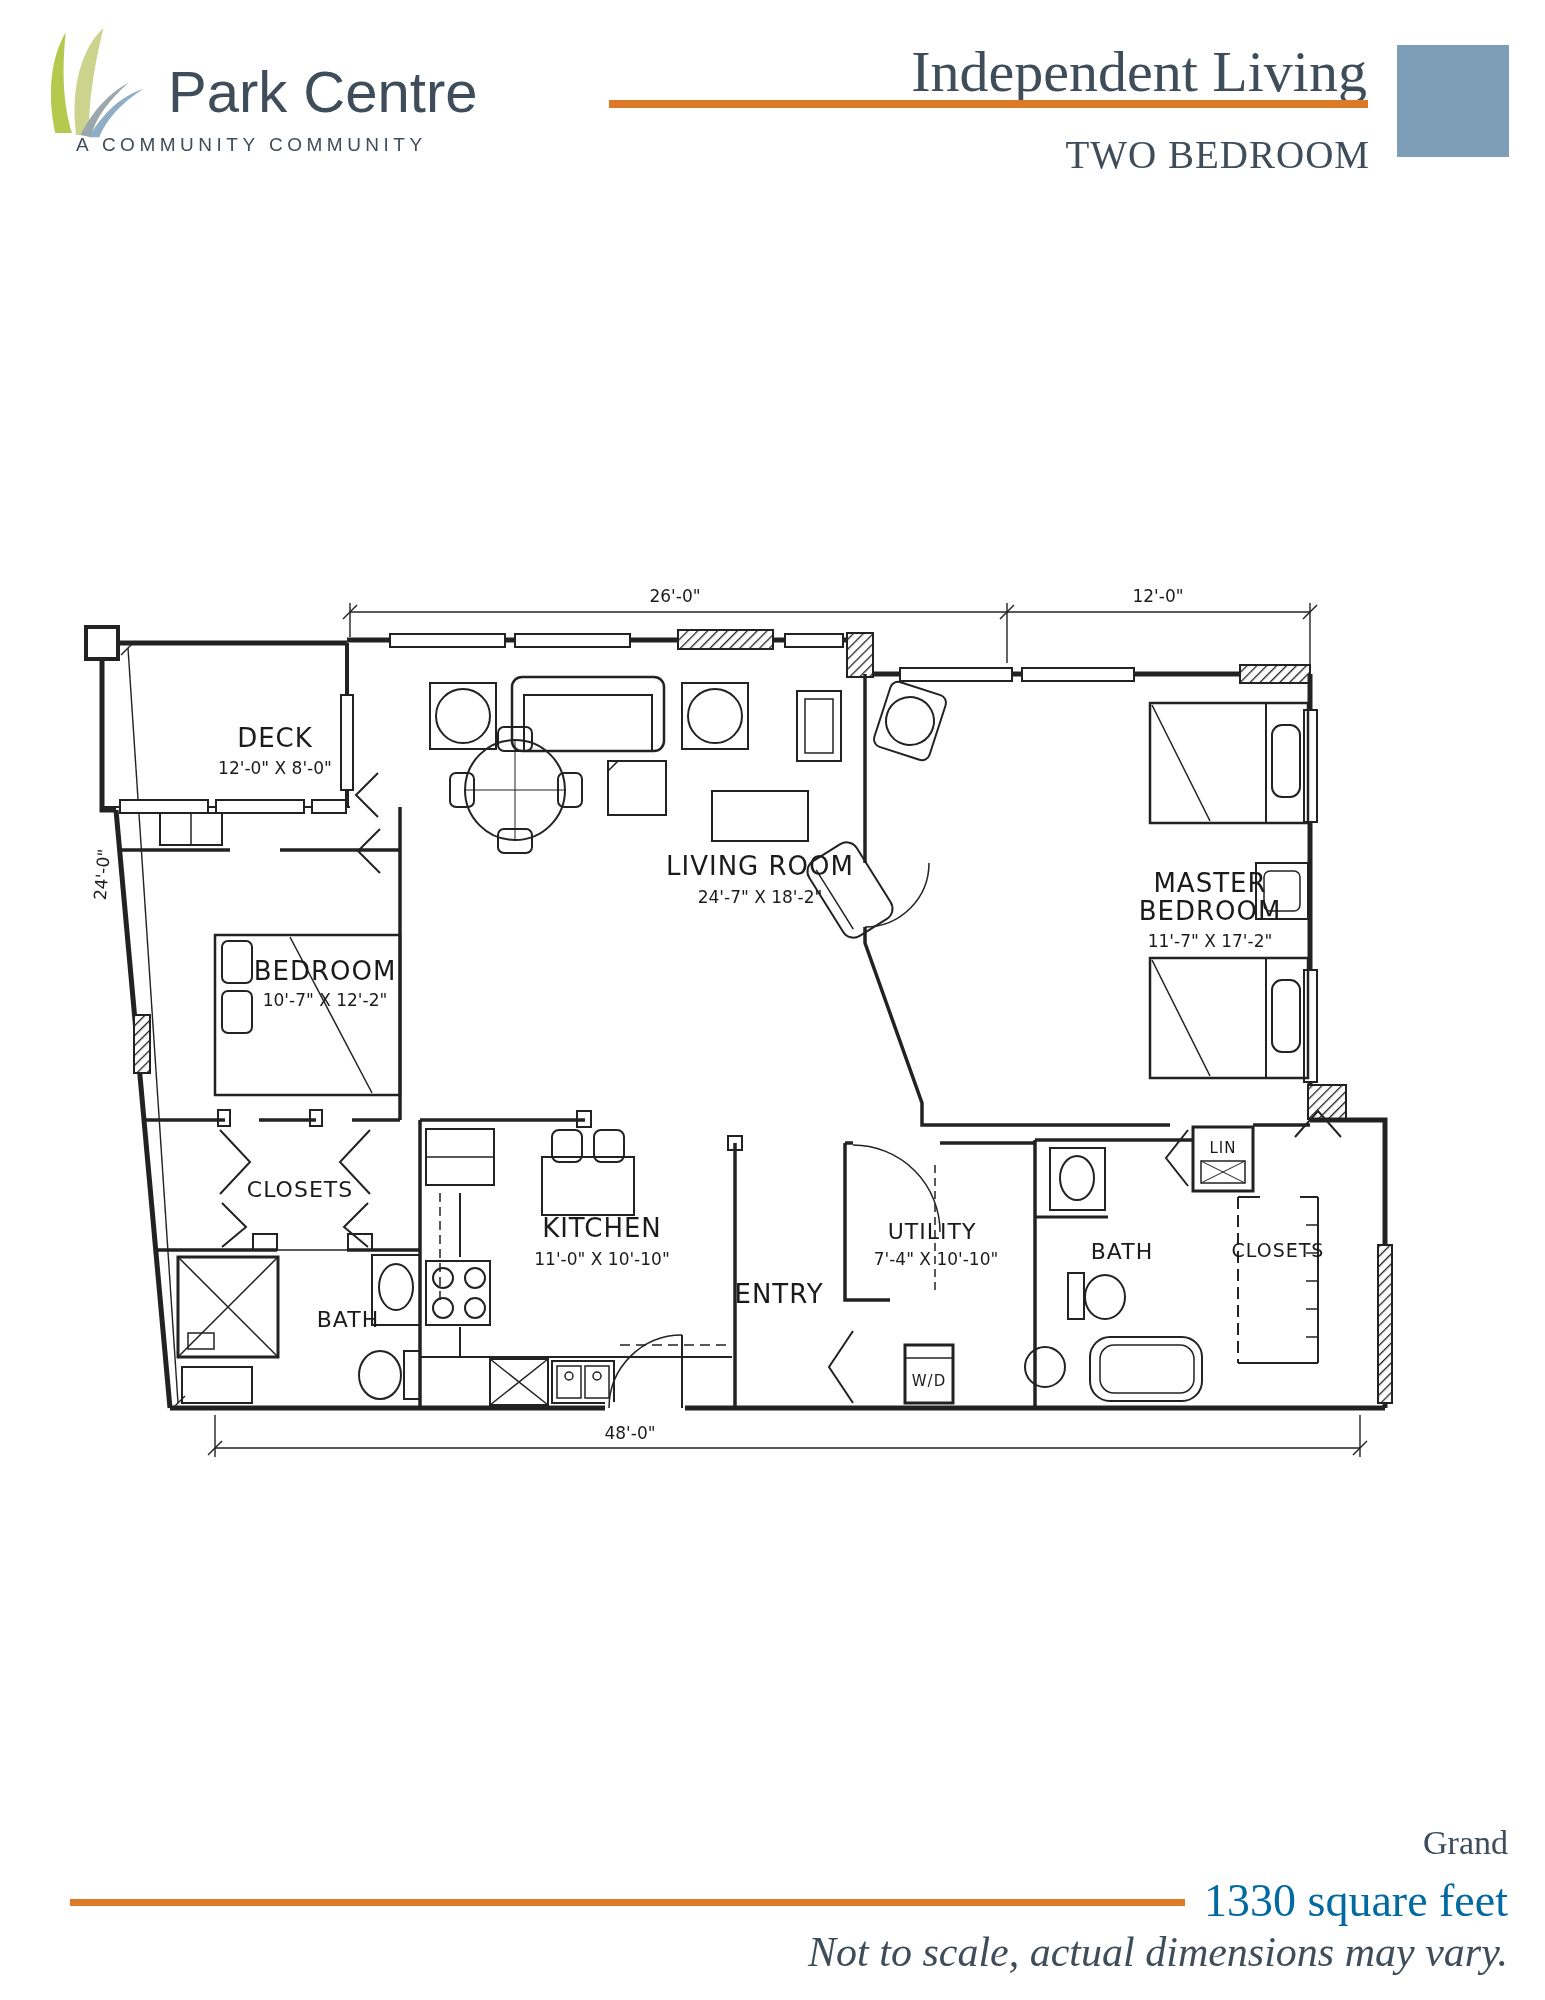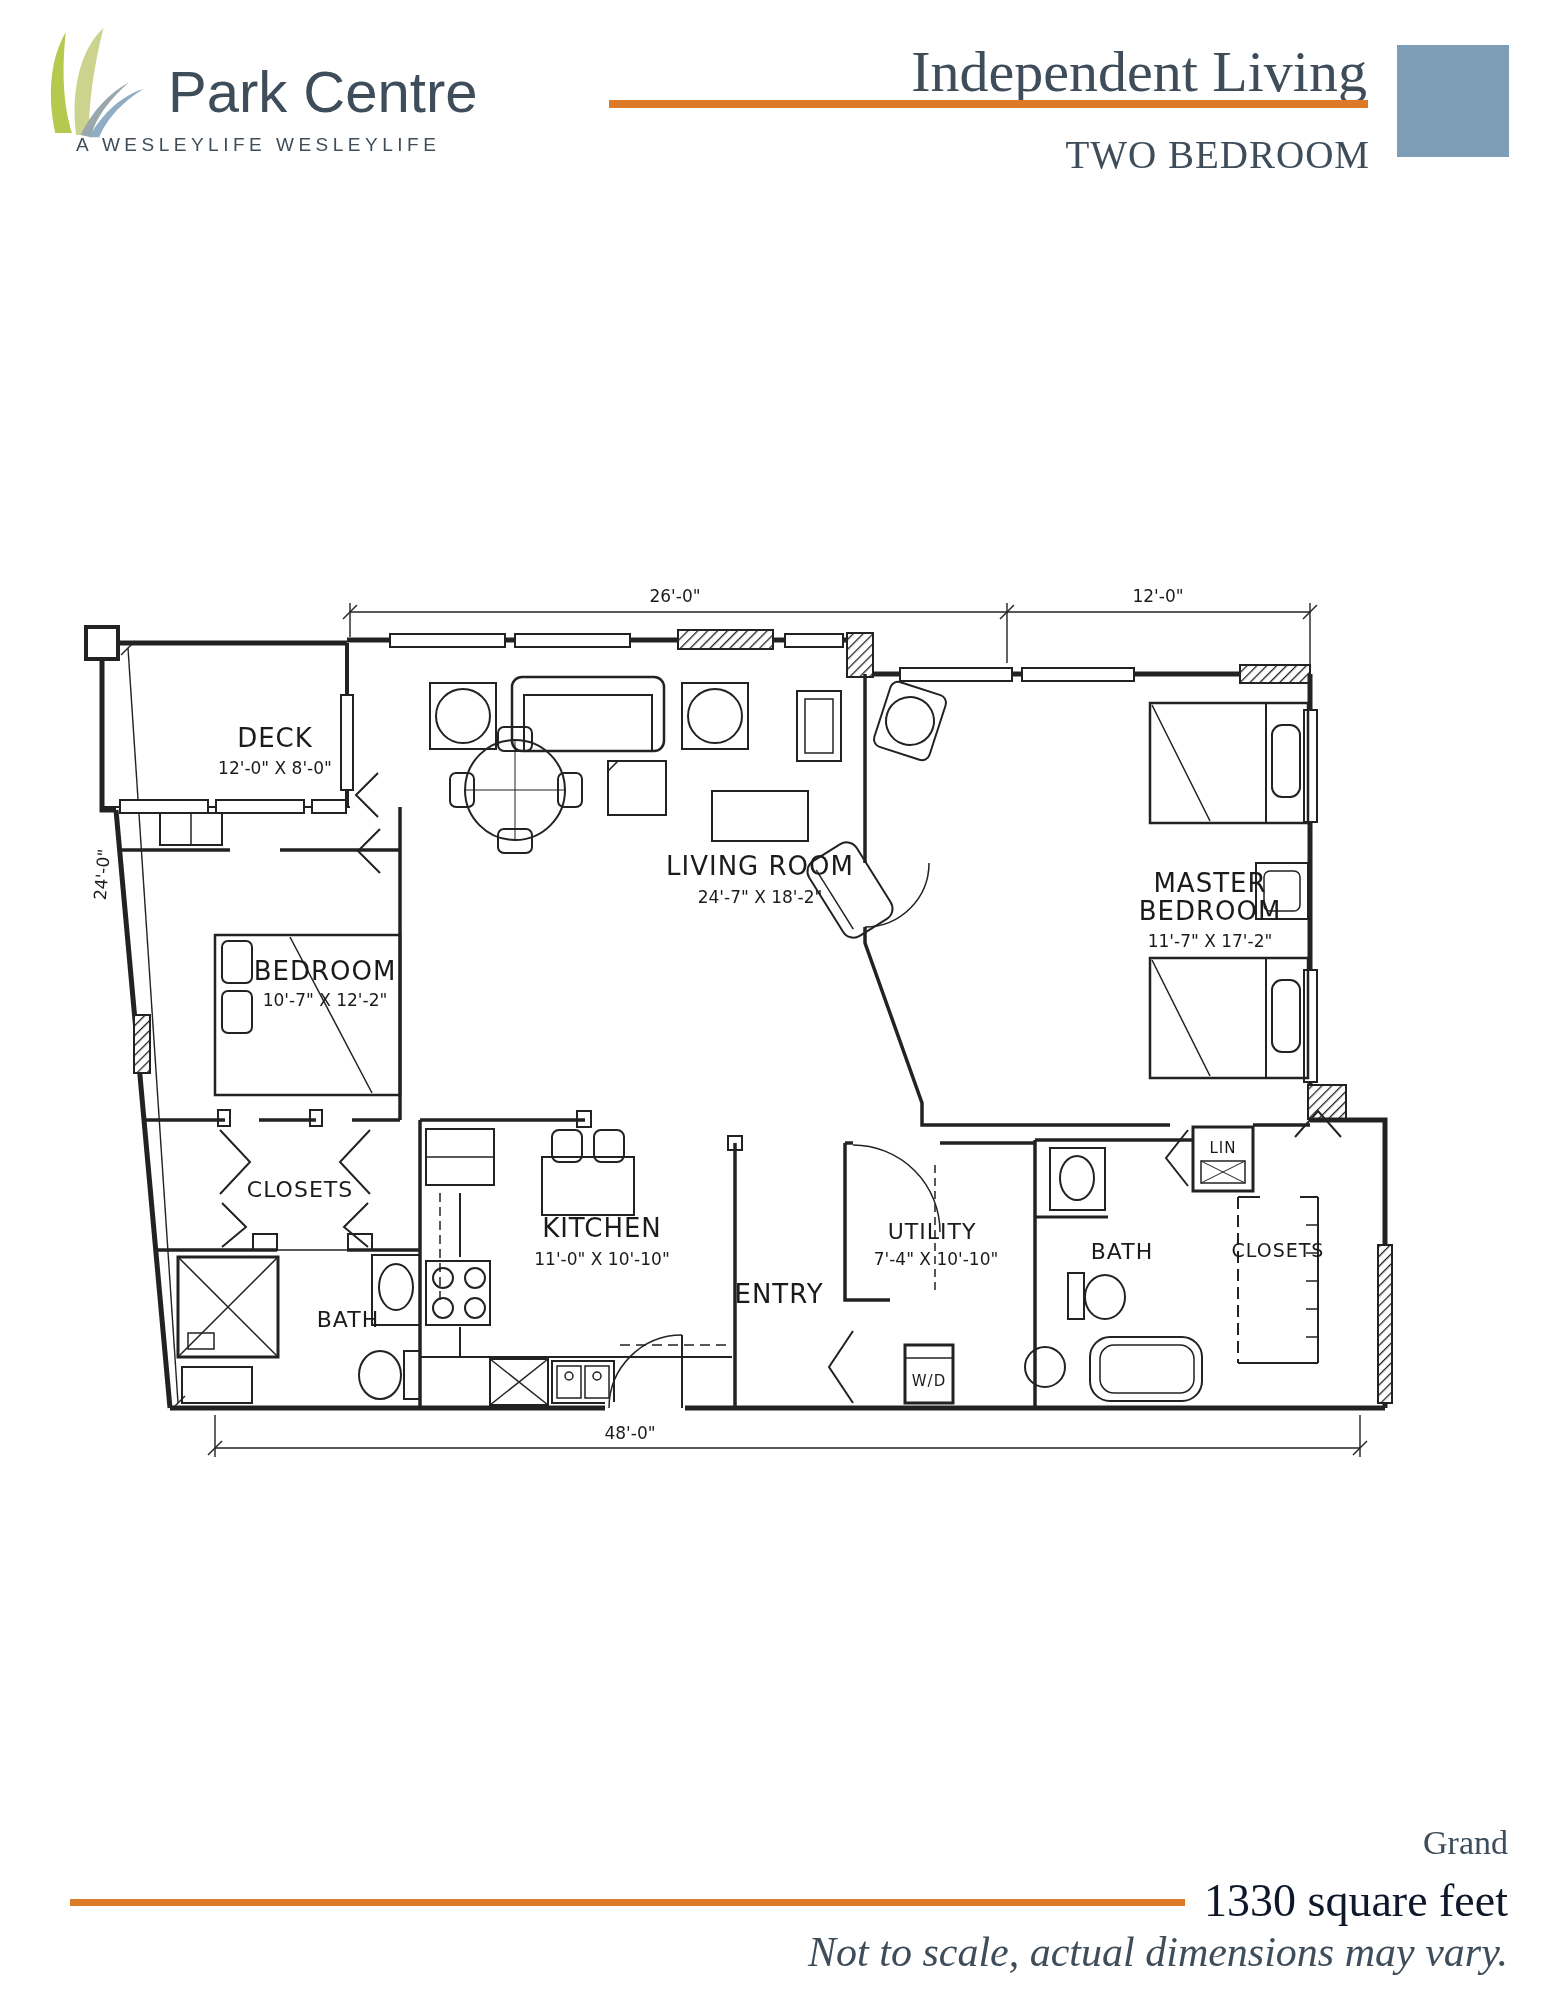--- a/index.html
+++ b/index.html
@@ -38,21 +38,21 @@
 
 <div class="page">
 
   <svg class="abs" style="left:40px;top:28px;" width="106" height="126" viewBox="0 0 100 120">
     <path d="M14,100 C6,62 10,28 24,4 C20,44 22,74 30,100 Z" fill="#b5c94f"></path>
     <path d="M34,102 C28,56 40,18 60,0 C50,40 46,72 46,102 Z" fill="#ccd38c"></path>
     <path d="M38,102 C50,78 66,62 84,52 C66,68 52,86 48,104 Z" fill="#9aa7ad"></path>
     <path d="M46,104 C60,80 78,64 98,58 C78,70 62,88 56,104 Z" fill="#8fadc4"></path>
   </svg>
   <div class="abs brand-name" style="color: rgb(62, 77, 89); margin-left: 20px;">Park Centre</div>
-  <div class="abs brand-tagline" style="color: rgb(62, 77, 89);">A WESLEYLIFE WESLEYLIFE</div>
+  <div class="abs brand-tagline" style="color: rgb(62, 77, 89);">A COMMUNITY COMMUNITY</div>
 
   <div class="abs hdr-program" style="color: rgb(62, 77, 89);">Independent Living</div>
   <div class="abs accent-bar bar-top" style="background: rgb(221, 122, 40);"></div>
   <div class="abs hdr-unit" style="color: rgb(62, 77, 89);">TWO BEDROOM</div>
   <div class="abs blue-square" style="background: rgb(126, 158, 184);"></div>
 
   <svg class="abs plan" viewBox="0 0 1460 940">
     <defs>
       <pattern id="h" width="7" height="7" patternUnits="userSpaceOnUse" patternTransform="rotate(45)">
         <rect width="7" height="7" fill="#ffffff"></rect>
@@ -298,17 +298,17 @@
       <rect class="w" x="438" y="182" width="34" height="24" rx="6" stroke-width="2"></rect>
       <rect class="w" x="438" y="284" width="34" height="24" rx="6" stroke-width="2"></rect>
       <rect class="w" x="390" y="228" width="24" height="34" rx="6" stroke-width="2"></rect>
       <rect class="w" x="498" y="228" width="24" height="34" rx="6" stroke-width="2"></rect>
       <text class="rm" x="700" y="330" text-anchor="middle">LIVING ROOM</text>
       <text class="dim" x="700" y="358" text-anchor="middle">24'-7" X 18'-2"</text>
     </g>
   </svg>
 
   <div class="abs ftr-name" style="color: rgb(62, 77, 89);">Grand</div>
-  <div class="abs ftr-area" style="color: #0f172a;">1330 square feet</div>
+  <div class="abs ftr-area" style="color: #0369a1;">1330 square feet</div>
   <div class="abs accent-bar bar-bottom" style="background: rgb(221, 122, 40);"></div>
   <div class="abs ftr-disclaimer" style="color: rgb(62, 77, 89);">Not to scale, actual dimensions may vary.</div>
 
 </div>
 
 </body></html>

